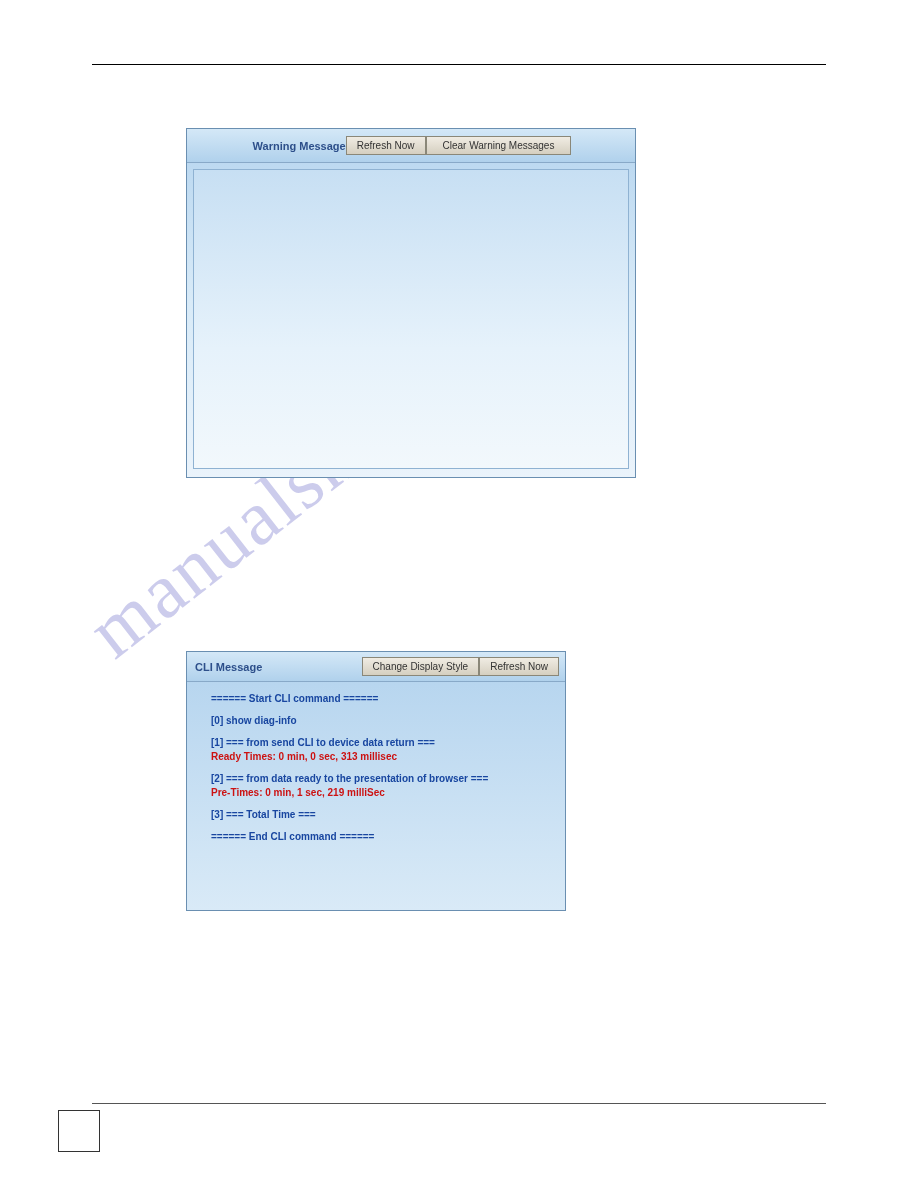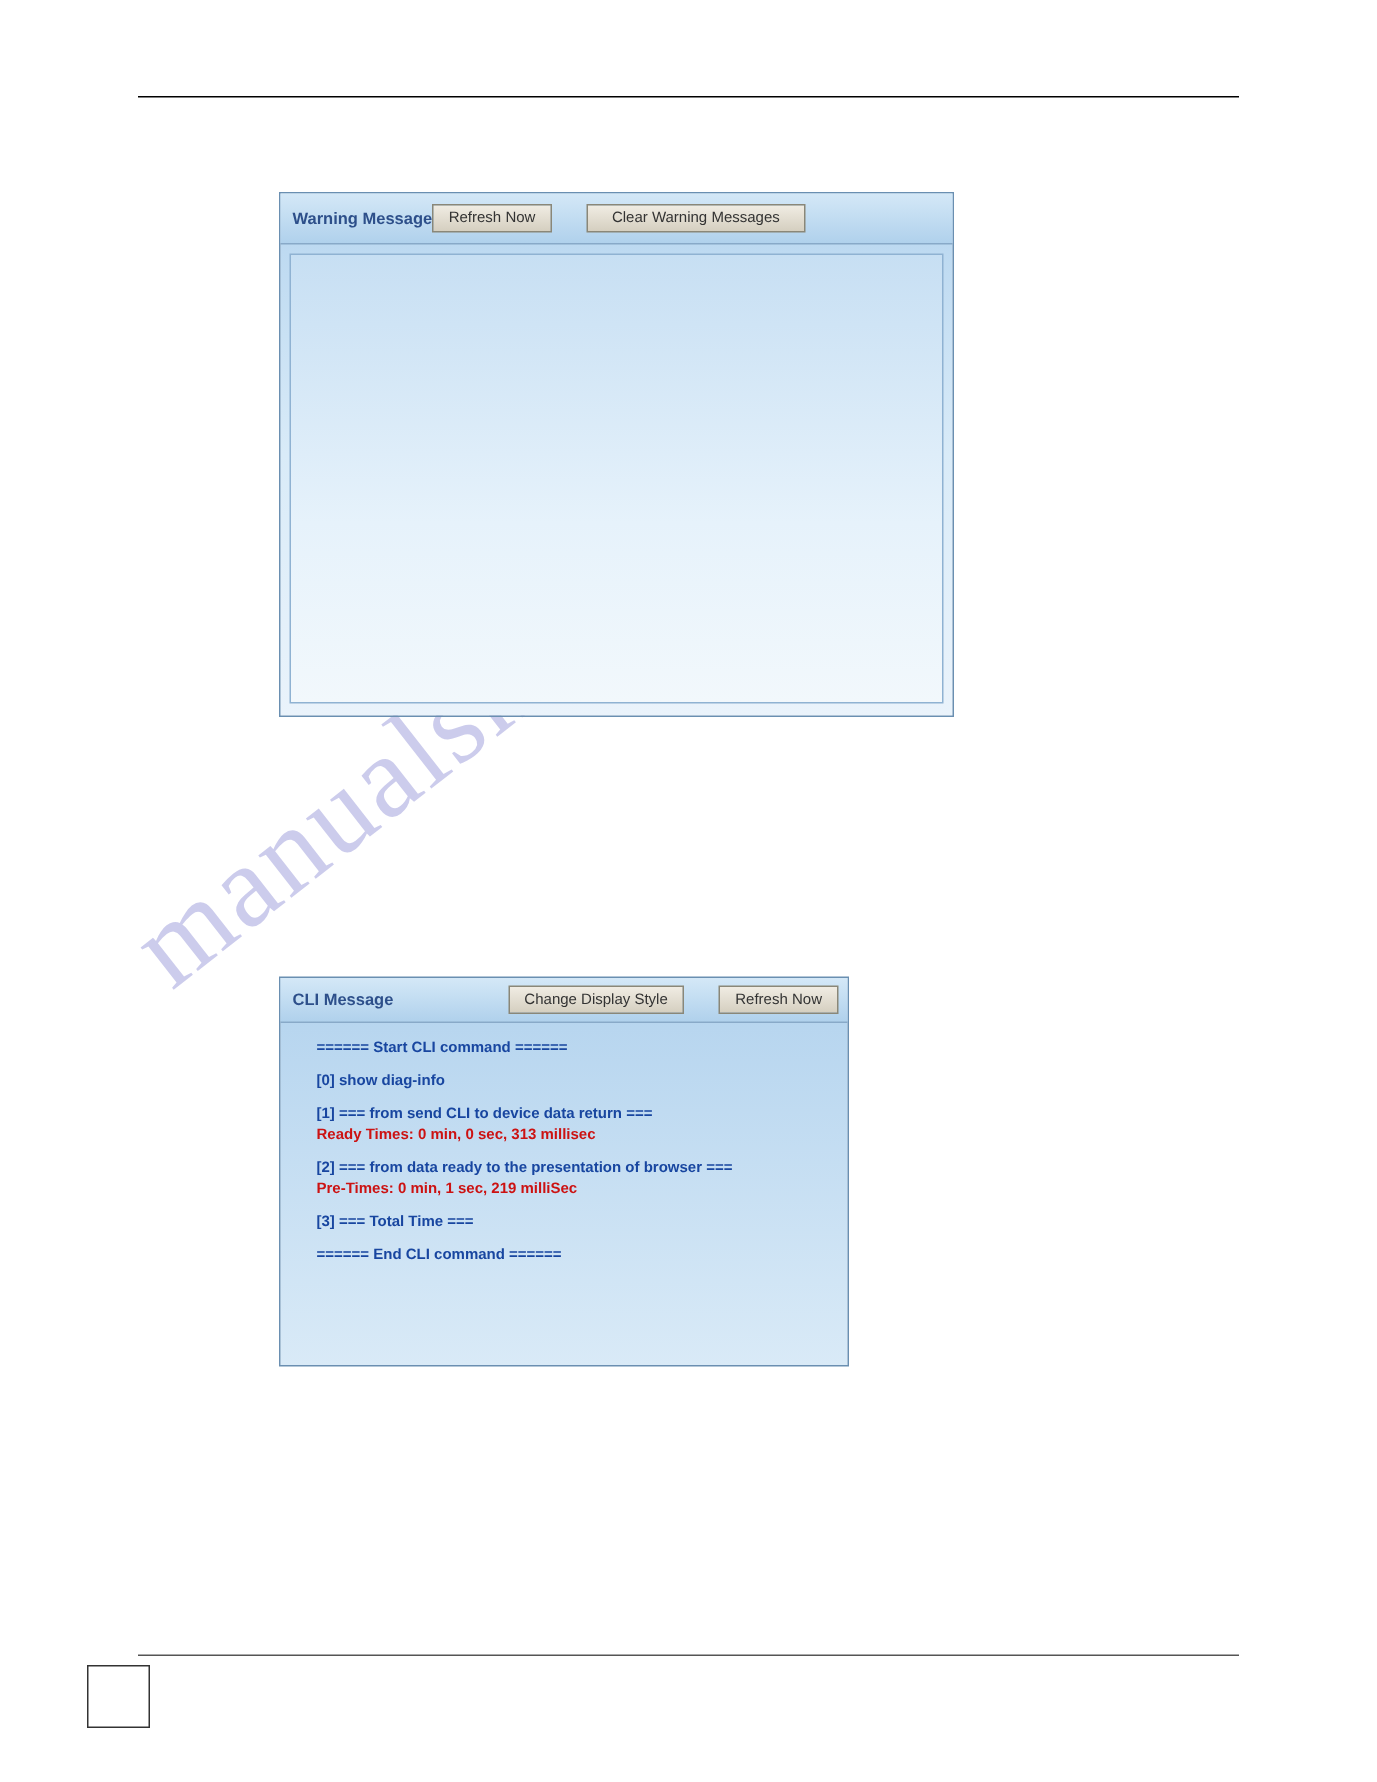--- a/index.html
+++ b/index.html
@@ -26,21 +26,21 @@
     height: 350px;
     border: 1px solid #6a8fb1;
     background: linear-gradient(#b6d5ef 0%, #d9ebf8 50%, #eaf3fb 100%);
   }
   .panel1-header {
     height: 34px;
     background: linear-gradient(#d4e8f7, #b0d1ec);
     border-bottom: 1px solid #88a9c8;
     display: flex;
     align-items: center;
-    justify-content: flex-start;
+    justify-content: center;
     padding: 0 6px 0 8px;
   }
   .panel1-title {
     color: #2d4f8a;
     font-weight: bold;
     font-size: 11px;
   }
   .btn {
     background: linear-gradient(#f0ece3, #d5cfc0);
     border: 1px solid #8a8778;
@@ -112,21 +112,21 @@
     width: 640px;
     height: 640px;
     transform: rotate(-38deg);
     color: rgba(110,110,200,0.35);
     font-size: 78px;
     letter-spacing: 2px;
     font-family: Georgia, 'Times New Roman', serif;
     pointer-events: none;
     white-space: nowrap;
   }
-  .hdr-btns { display: flex; gap: 23px; }
+  .hdr-btns { display: flex; gap: 0; }
 </style>
 </head>
 <body>
 
 <div class="hr-top"></div>
 
 <div class="wm">manualshive.com</div>
 
 <div class="panel1">
   <div class="panel1-header">

